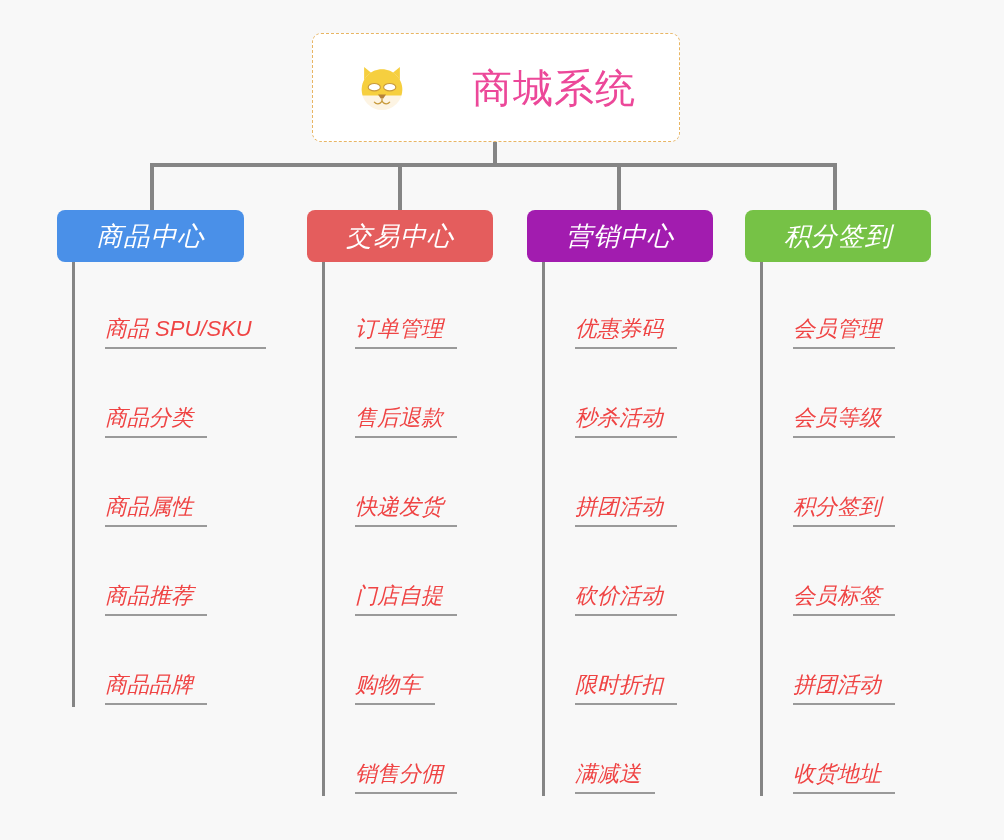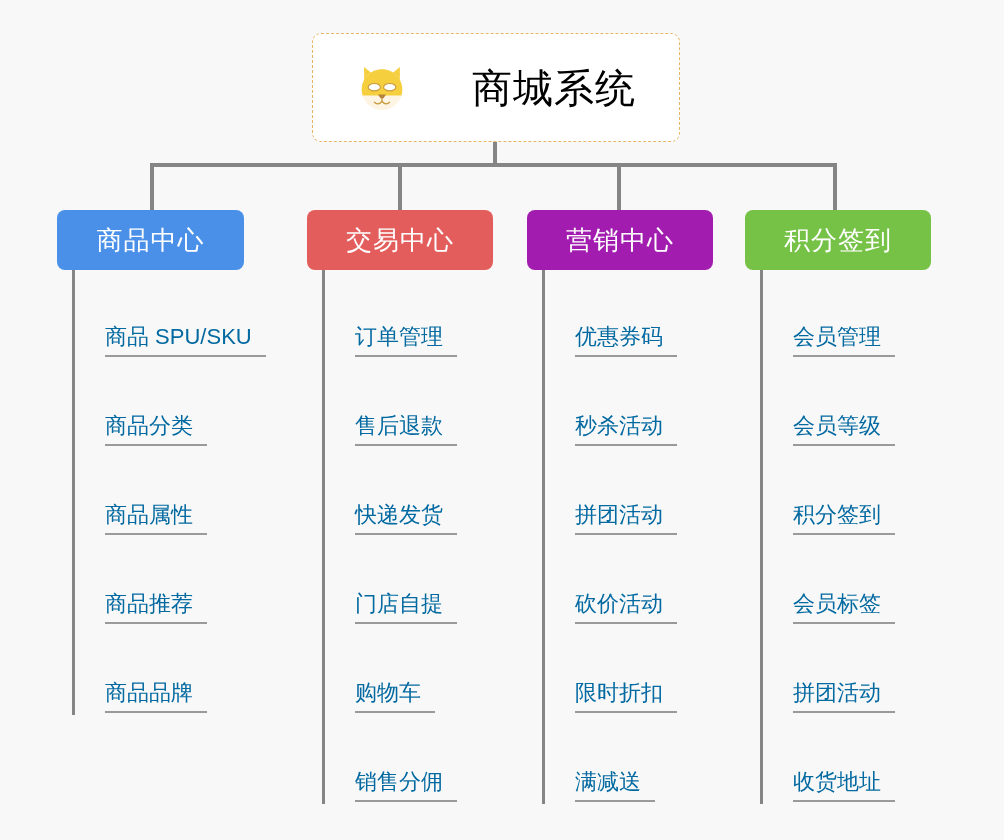--- a/index.html
+++ b/index.html
@@ -38,21 +38,21 @@
     gap: 16px;
   }
   .root-icon {
     width: 52px;
     height: 52px;
     flex: 0 0 auto;
     display: block;
   }
   .root-title {
     font-size: 40px;
-    color: #000000;
+    color: #ec4899;
     letter-spacing: 1px;
     line-height: 1;
     white-space: nowrap;
     margin-left: 48px;
   }
 
   
   .conn {
     position: absolute;
     background: #858585;
@@ -75,55 +75,57 @@
     height: 49px;
   }
 
   
   .branch {
     position: absolute;
     top: 210px;
   }
   .branch-header {
     position: relative;
-    height: 60px;
+    height: 52px;
     border-radius: 8px;
     display: flex;
     align-items: center;
     justify-content: center;
     color: #ffffff;
     font-size: 26px;
     letter-spacing: 1px;
     white-space: nowrap;
     box-sizing: border-box;
+    font-style: italic;
   }
 
   
   .leaf-list {
     position: relative;
     margin-left: 15px;
     border-left: 3px solid #858585;
     padding-top: 0;
   }
   .leaf-item {
     height: 89px;
     box-sizing: border-box;
     display: flex;
     align-items: flex-end;
     padding-left: 30px;
     padding-bottom: 2px;
   }
   .leaf-label {
     font-size: 22px;
-    color: #0369a1;
+    color: #ef4444;
     white-space: nowrap;
     line-height: 1.15;
     padding: 0 14px 6px 0;
     border-bottom: 2px solid #9a9a9a;
     box-sizing: border-box;
+    font-style: italic;
   }
 </style>
 </head>
 <body>
 
 <div id="mindmap">
 
   <div class="root-node">
     <svg class="root-icon" viewBox="0 0 64 64" aria-hidden="true">
       <path d="M10 6 L10 26 L22 16 Z" fill="#f6cf3f"></path>

